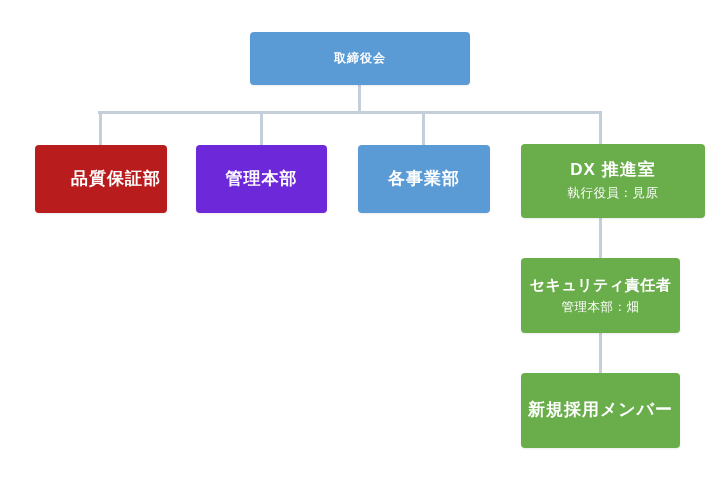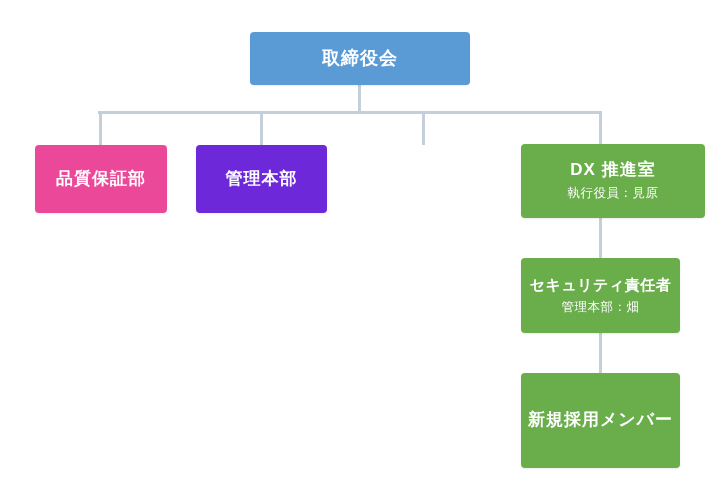--- a/index.html
+++ b/index.html
@@ -31,37 +31,37 @@
     box-shadow: 0 1px 2px rgba(0,0,0,0.08);
     box-sizing: border-box;
     padding: 4px 6px;
   }
   .node .title {
     font-weight: bold;
     font-size: 17px;
     letter-spacing: 1px;
     line-height: 1.2;
   }
-  .node .title.large { font-size: 18px; }
+  .node .title.large { font-size: 12px; }
   .node .title.small { font-size: 15px; letter-spacing: 0.5px; }
   .node .subtitle {
     font-weight: normal;
     font-size: 12.5px;
     margin-top: 5px;
     letter-spacing: 0.5px;
     color: rgba(255,255,255,0.97);
   }
   
   #node-board     { left: 250px; top: 32px;  width: 220px; height: 53px; }
   #node-qa        { left: 35px;  top: 145px; width: 132px; height: 68px; }
   #node-admin     { left: 196px; top: 145px; width: 131px; height: 68px; }
   #node-business  { left: 358px; top: 145px; width: 132px; height: 68px; }
   #node-dx        { left: 521px; top: 144px; width: 184px; height: 74px; }
   #node-security  { left: 521px; top: 258px; width: 159px; height: 75px; }
-  #node-newhires  { left: 521px; top: 373px; width: 159px; height: 95px; }
+  #node-newhires  { left: 521px; top: 373px; width: 159px; height: 75px; }
   
   #line-board-down { left: 358px; top: 85px;  width: 3px;   height: 28px; }
   #line-horizontal { left: 98px;  top: 111px; width: 504px; height: 3px; }
   #drop-qa         { left: 99px;  top: 111px; width: 3px;   height: 34px; }
   #drop-admin      { left: 260px; top: 111px; width: 3px;   height: 34px; }
   #drop-business   { left: 422px; top: 111px; width: 3px;   height: 34px; }
   #drop-dx         { left: 599px; top: 111px; width: 3px;   height: 33px; }
   #line-dx-security      { left: 599px; top: 218px; width: 3px; height: 40px; }
   #line-security-newhires{ left: 599px; top: 333px; width: 3px; height: 40px; }
 </style>
@@ -76,28 +76,31 @@
   <div class="connector" id="drop-admin" style="background-color: rgb(197, 207, 217);"></div>
   <div class="connector" id="drop-business" style="background-color: rgb(197, 207, 217);"></div>
   <div class="connector" id="drop-dx" style="background-color: rgb(197, 207, 217);"></div>
   <div class="connector" id="line-dx-security" style="background-color: rgb(197, 207, 217);"></div>
   <div class="connector" id="line-security-newhires" style="background-color: rgb(197, 207, 217);"></div>
 
   <div class="node" id="node-board" style="background-color: rgb(91, 155, 213);">
     <div class="title large">取締役会</div>
   </div>
 
-  <div class="node" id="node-qa" style="background-color: #ec4899;">
+  <div class="node" id="node-qa" style="background-color: #b91c1c; align-items: flex-end;">
     <div class="title">品質保証部</div>
   </div>
 
   <div class="node" id="node-admin" style="background-color: #6d28d9;">
     <div class="title">管理本部</div>
   </div>
 
+  <div class="node" id="node-business" style="background-color: rgb(91, 155, 213);">
+    <div class="title">各事業部</div>
+  </div>
 
   <div class="node" id="node-dx" style="background-color: rgb(106, 173, 75);">
     <div class="title">DX 推進室</div>
     <div class="subtitle">執行役員：見原</div>
   </div>
 
   <div class="node" id="node-security" style="background-color: rgb(106, 173, 75);">
     <div class="title small">セキュリティ責任者</div>
     <div class="subtitle">管理本部：畑</div>
   </div>

